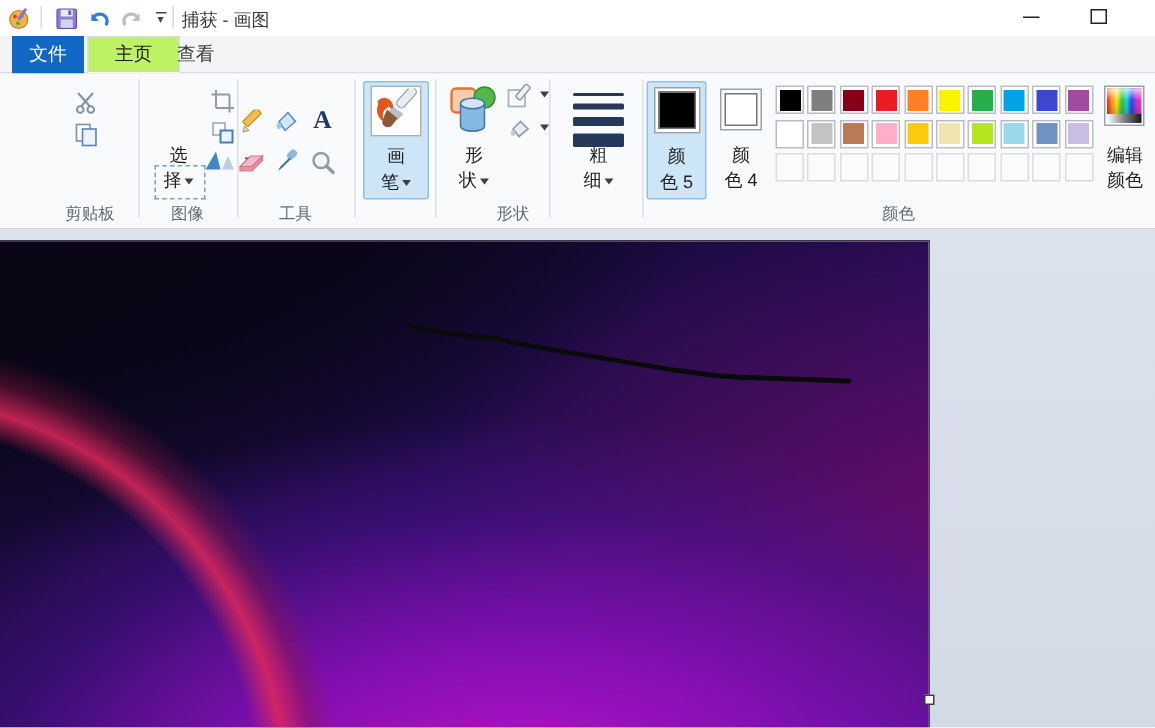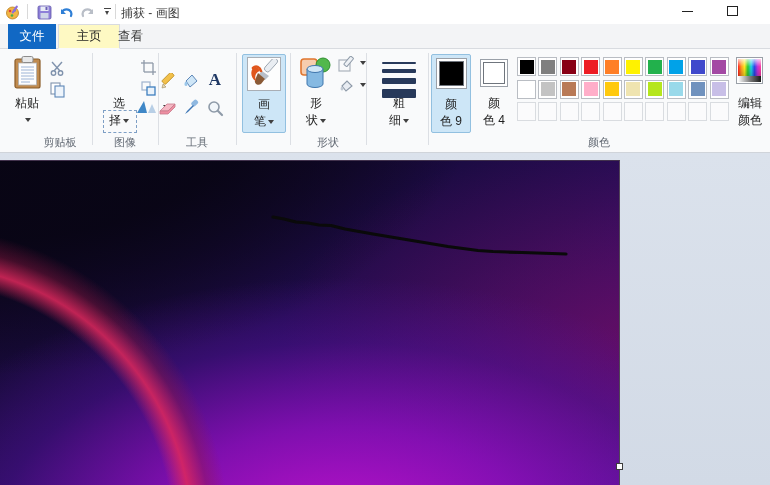--- a/index.html
+++ b/index.html
@@ -16,21 +16,21 @@
   .win-ctrl { top:0; width:32px; height:22px; display:flex; align-items:center; justify-content:center; color:#222; }
   .min-glyph { width:11px; height:1px; background:#222; }
   .max-glyph { width:11px; height:10px; border:1px solid #222; background:transparent; }
   .chev-small { font-size:8px; color:#444; line-height:6px; text-align:center; }
   .chev-small .bar { display:block; width:7px; height:1px; background:#444; margin:0 auto 1px auto; }
 
   
   #tabrow { left:0; top:24px; width:770px; height:25px; background:#f3f4f6; border-bottom:1px solid #d8dbe0; }
   .tab { top:0; height:25px; display:flex; align-items:center; justify-content:center; font-size:12.5px; }
   #tab-file { left:8px; width:48px; background:#1168c4; color:#fff; }
-  #tab-home { left:58px; width:62px; background:#fef9c3; color:#1f1f1f;
+  #tab-home { left:58px; width:62px; background:#bef264; color:#1f1f1f;
     border:1px solid #d8dbe0; border-bottom:1px solid #f9fafb; }
   #tab-view { left:107px; width:47px; color:#3b3b3b; }
 
   
   #ribbon { left:0; top:49px; width:770px; height:104px; background:#f9fafb; border-bottom:1px solid #d0d4da; }
   .rib-sep { top:4px; width:1px; height:92px; background:#dcdfe4; }
   .grp-label { top:86px; height:14px; font-size:11px; color:#646b75; text-align:center; }
   .big-btn { top:5px; height:79px; border-radius:2px; }
   .big-btn .lbl { position:absolute; left:0; width:100%; text-align:center; font-size:12px; color:#1f1f1f; white-space:nowrap; }
   .selected-btn { background:#cde6f7; border:1px solid #92c0e0; }
@@ -129,39 +129,20 @@
   </div>
 
   <div id="tabrow" class="abs">
     <div id="tab-file" class="abs tab">文件</div>
     <div id="tab-home" class="abs tab">主页</div>
     <div id="tab-view" class="abs tab">查看</div>
   </div>
 
   <div id="ribbon" class="abs">
 
-    <div id="paste-btn" class="abs big-btn">
-      <div class="abs" style="left:6px; top:2px;">
-        <svg width="27" height="33" viewBox="0 0 27 33">
-          <rect x="1" y="3" width="25" height="29" rx="2" fill="#c08b4f" stroke="#8a5c29" stroke-width="1.2"></rect>
-          <rect x="4.5" y="7" width="18" height="22" fill="#fdfdfd" stroke="#b0b0b0" stroke-width="0.8"></rect>
-          <g stroke="#9db4d6" stroke-width="1">
-              <line x1="7" y1="11" x2="20" y2="11"></line>
-              <line x1="7" y1="14" x2="20" y2="14"></line>
-              <line x1="7" y1="17" x2="20" y2="17"></line>
-              <line x1="7" y1="20" x2="20" y2="20"></line>
-              <line x1="7" y1="23" x2="20" y2="23"></line>
-              <line x1="7" y1="26" x2="16" y2="26"></line>
-            </g>
-          <rect x="8" y="0.5" width="11" height="6" rx="1.5" fill="#e8e8e8" stroke="#8c8c8c" stroke-width="1"></rect>
-        </svg>
-      </div>
-      <div class="lbl" style="top:41px">粘贴</div>
-      <div class="lbl" style="top:58px"><span class="arrow-down"></span></div>
-    </div>
     <div class="abs icon16" style="left:48px; top:10px;">
       <svg width="17" height="17" viewBox="0 0 17 17">
         <g stroke="#8093ad" stroke-width="1.4" fill="none">
           <line x1="3" y1="2" x2="11" y2="11"></line>
             <line x1="13" y1="2" x2="5" y2="11"></line>
           <circle cx="4.5" cy="13" r="2.2"></circle>
             <circle cx="11.5" cy="13" r="2.2"></circle>
         </g>
       </svg>
     </div>
@@ -274,39 +255,39 @@
         <rect x="1" y="4" width="11" height="11" fill="none" stroke="#aab2bc" stroke-width="1.2"></rect>
         <rect x="9" y="0" width="4" height="11" rx="1" transform="rotate(40 11 5)" fill="#eef1f5" stroke="#8e9aa8" stroke-width="1"></rect>
       </svg><span class="arrow-down" style="position:absolute; left:20px; top:5px;"></span>
     </div>
     <div class="abs" style="left:338px; top:29px;">
       <svg width="18" height="16" viewBox="0 0 18 16">
         <path d="M4 8 L9 3 L14 8 L8 13 Z" fill="#e8ecf2" stroke="#8e9aa8" stroke-width="1.1"></path>
         <path d="M3 9 C2.2 11, 2.6 12.5, 4 12.5 C5.4 12.5, 5.8 11, 5 9 Z" fill="#c2cad4"></path>
       </svg><span class="arrow-down" style="position:absolute; left:20px; top:5px;"></span>
     </div>
-    <div class="abs grp-label" style="left:290px; width:76px;">形状</div>
+    <div class="abs grp-label" style="left:304px; width:76px;">形状</div>
     <div class="abs rib-sep" style="left:366px"></div>
 
     <div class="abs big-btn" style="left:376px; width:46px;">
       <div class="abs size-line" style="left:6px; top:8px;  width:34px; height:2px;"></div>
       <div class="abs size-line" style="left:6px; top:15px; width:34px; height:4px;"></div>
       <div class="abs size-line" style="left:6px; top:24px; width:34px; height:6px;"></div>
       <div class="abs size-line" style="left:6px; top:35px; width:34px; height:9px;"></div>
       <div class="lbl" style="top:41px">粗</div>
       <div class="lbl" style="top:58px"><span>细</span><span class="arrow-down"></span></div>
     </div>
     <div class="abs rib-sep" style="left:428px"></div>
 
     <div class="abs big-btn selected-btn" style="left:431px; width:40px;">
       <div class="abs swatch-frame" style="left:4px; top:3px; width:31px; height:31px;">
         <div class="swatch-inner" id="color1-inner" style="background: rgb(0, 0, 0);"></div>
       </div>
       <div class="lbl" style="top:41px">颜</div>
-      <div class="lbl" style="top:58px">色 9</div>
+      <div class="lbl" style="top:58px">色 5</div>
     </div>
     <div class="abs big-btn" style="left:475px; width:38px;">
       <div class="abs swatch-frame" style="left:5px; top:5px; width:28px; height:28px;">
         <div class="swatch-inner" id="color2-inner" style="background: rgb(255, 255, 255);"></div>
       </div>
       <div class="lbl" style="top:41px">颜</div>
       <div class="lbl" style="top:58px">色 4</div>
     </div>
     <div id="palette" class="abs">
       <div class="pal-row" id="pal-row-1">

